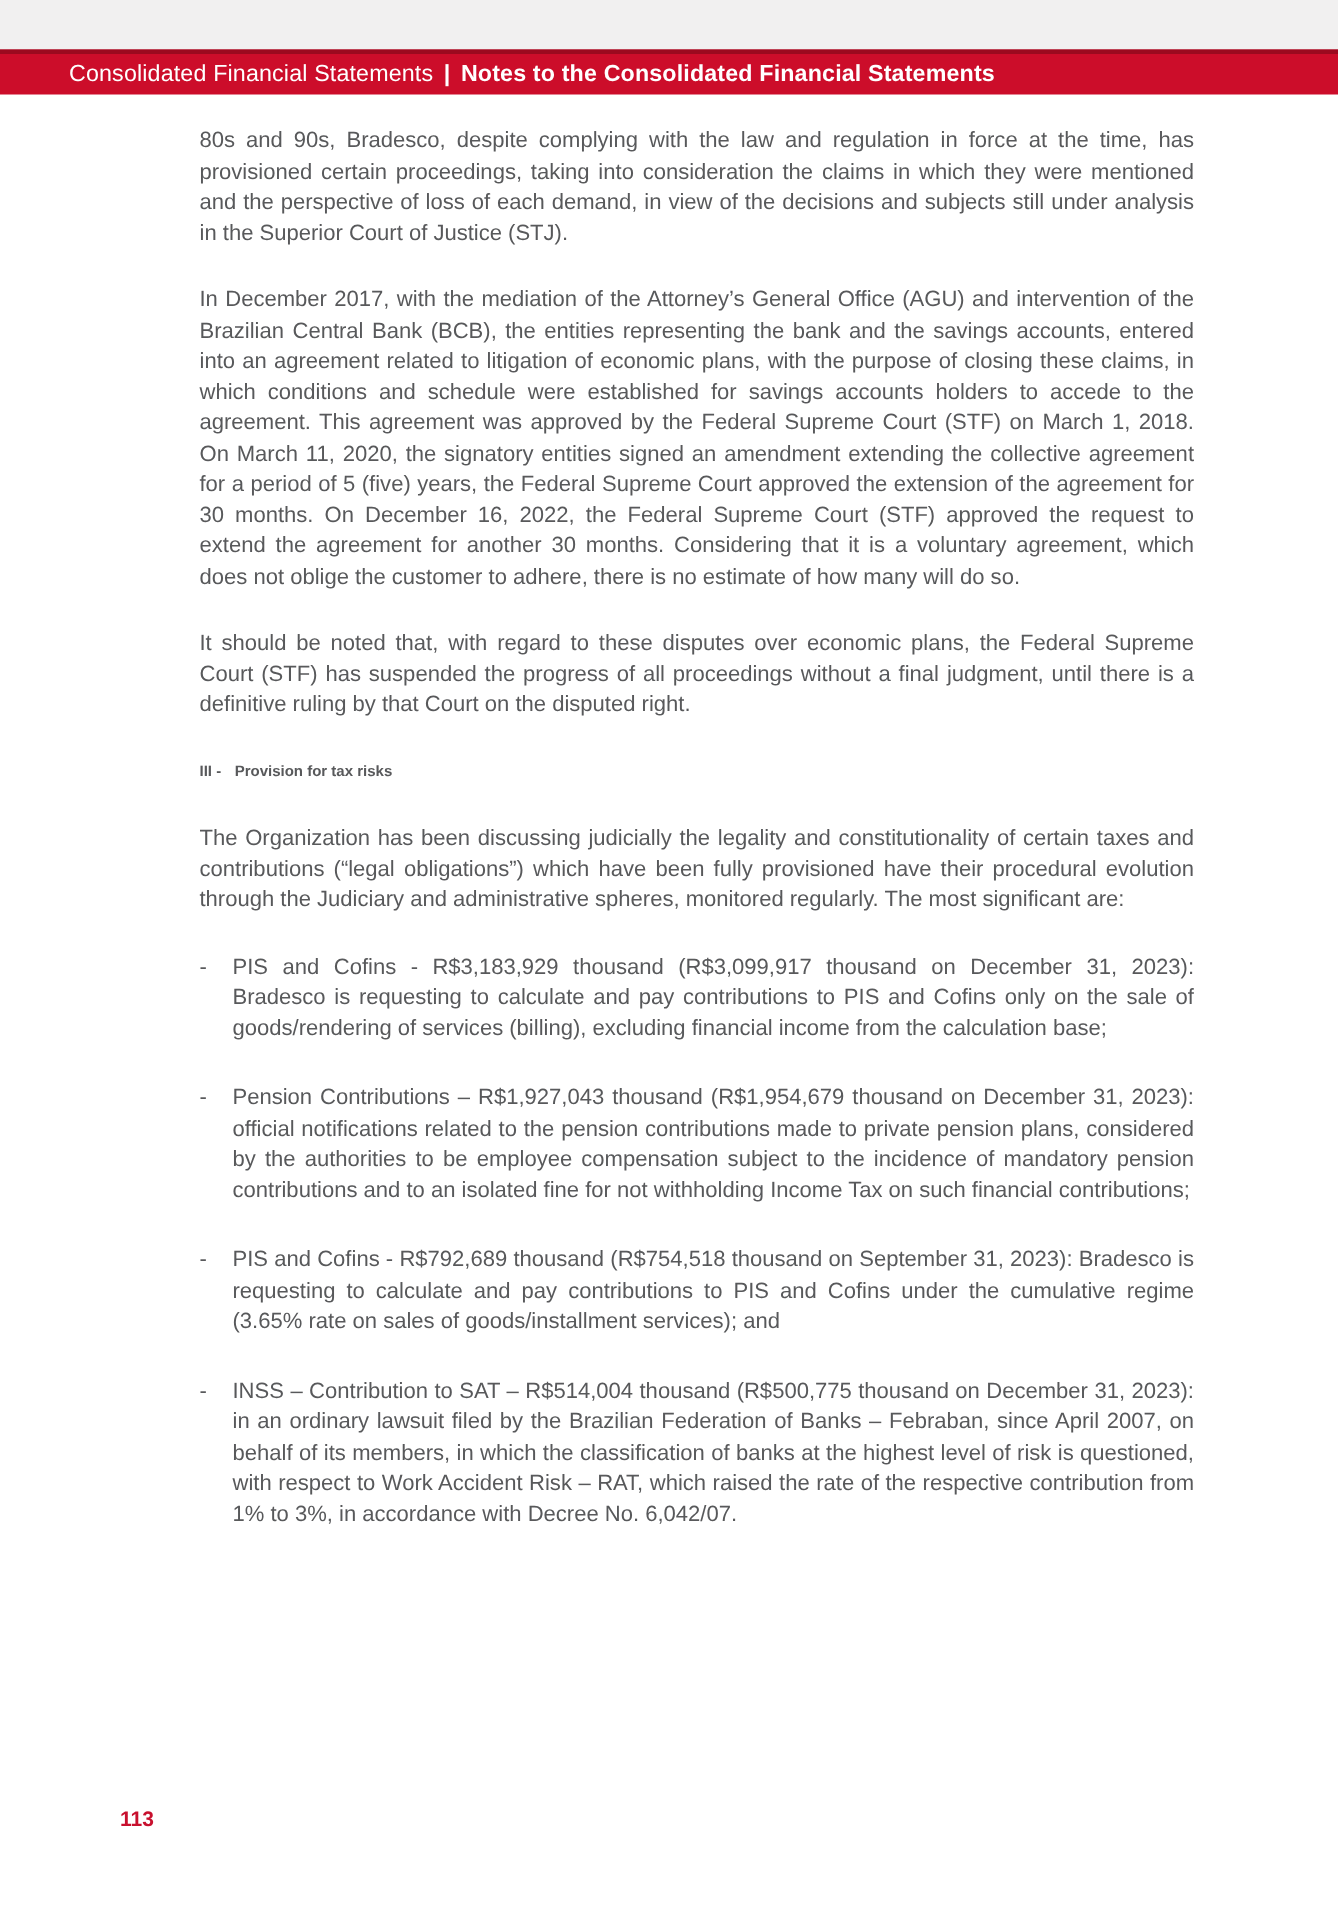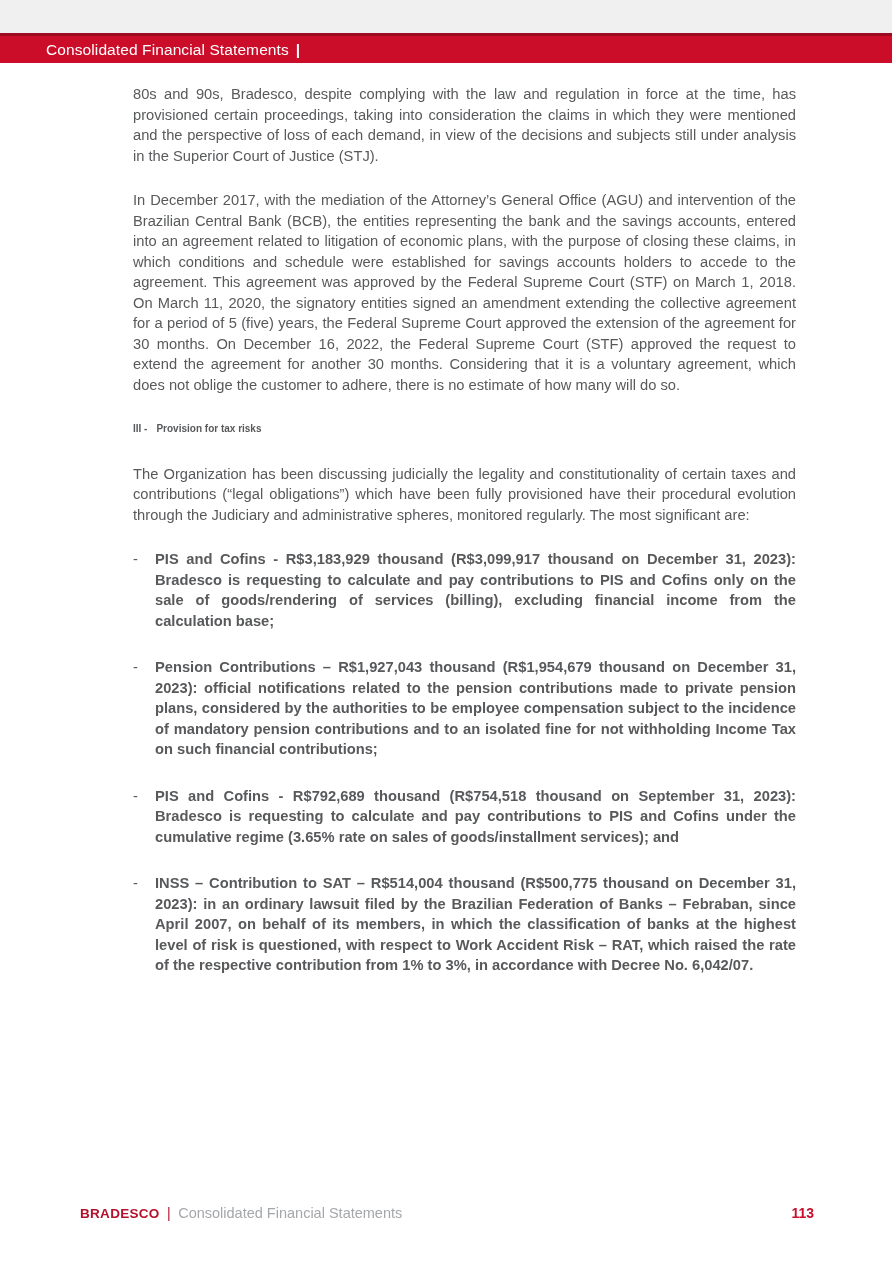--- a/index.html
+++ b/index.html
@@ -56,21 +56,21 @@
   .bullets { list-style: none; margin-bottom: 24px; }
   .bullet {
     display: flex;
     margin-bottom: 26px;
   }
   .bullet:last-child { margin-bottom: 0; }
   .dash {
     flex: 0 0 22px;
     text-align: left;
   }
-  .btext { flex: 1; font-weight: bold; }
+  .btext { flex: 1; }
 
   .page-footer {
     position: absolute;
     top: 1204px;
     left: 80px;
     right: 78px;
     display: flex;
     justify-content: space-between;
     align-items: baseline;
   }
@@ -98,28 +98,30 @@
 </head>
 <body>
 
 <div class="page">
 
   <div class="top-strip"></div>
 
   <header class="header-bar">
     <span class="h-left">Consolidated Financial Statements</span>
     <span class="h-sep">|</span>
+    <span class="h-right">Notes to the Consolidated Financial Statements</span>
   </header>
 
   <main class="content">
 
     <p class="para">80s and 90s, Bradesco, despite complying with the law and regulation in force at the time, has provisioned certain proceedings, taking into consideration the claims in which they were mentioned and the perspective of loss of each demand, in view of the decisions and subjects still under analysis in the Superior Court of Justice (STJ).</p>
 
     <p class="para">In December 2017, with the mediation of the Attorney’s General Office (AGU) and intervention of the Brazilian Central Bank (BCB), the entities representing the bank and the savings accounts, entered into an agreement related to litigation of economic plans, with the purpose of closing these claims, in which conditions and schedule were established for savings accounts holders to accede to the agreement. This agreement was approved by the Federal Supreme Court (STF) on March 1, 2018. On March 11, 2020, the signatory entities signed an amendment extending the collective agreement for a period of 5 (five) years, the Federal Supreme Court approved the extension of the agreement for 30 months. On December 16, 2022, the Federal Supreme Court (STF) approved the request to extend the agreement for another 30 months. Considering that it is a voluntary agreement, which does not oblige the customer to adhere, there is no estimate of how many will do so.</p>
 
+    <p class="para">It should be noted that, with regard to these disputes over economic plans, the Federal Supreme Court (STF) has suspended the progress of all proceedings without a final judgment, until there is a definitive ruling by that Court on the disputed right.</p>
 
     <h3 class="section-heading">
       <span class="numeral">III -</span><span>Provision for tax risks</span>
     </h3>
 
     <p class="para">The Organization has been discussing judicially the legality and constitutionality of certain taxes and contributions (“legal obligations”) which have been fully provisioned have their procedural evolution through the Judiciary and administrative spheres, monitored regularly. The most significant are:</p>
 
     <ul class="bullets">
       <li class="bullet">
         <span class="dash">-</span>
@@ -136,21 +138,16 @@
       <li class="bullet">
         <span class="dash">-</span>
         <span class="btext">INSS – Contribution to SAT – R$514,004 thousand (R$500,775 thousand on December 31, 2023): in an ordinary lawsuit filed by the Brazilian Federation of Banks – Febraban, since April 2007, on behalf of its members, in which the classification of banks at the highest level of risk is questioned, with respect to Work Accident Risk – RAT, which raised the rate of the respective contribution from 1% to 3%, in accordance with Decree No. 6,042/07.</span>
       </li>
     </ul>
 
 
   </main>
 
   <footer class="page-footer">
-    <div class="f-left">
-      <span class="f-brand">BRADESCO</span>
-      <span class="f-sep">|</span>
-      <span class="f-title">Consolidated Financial Statements</span>
-    </div>
     <span class="f-page">113</span>
   </footer>
 
 </div>
 
 </body></html>

